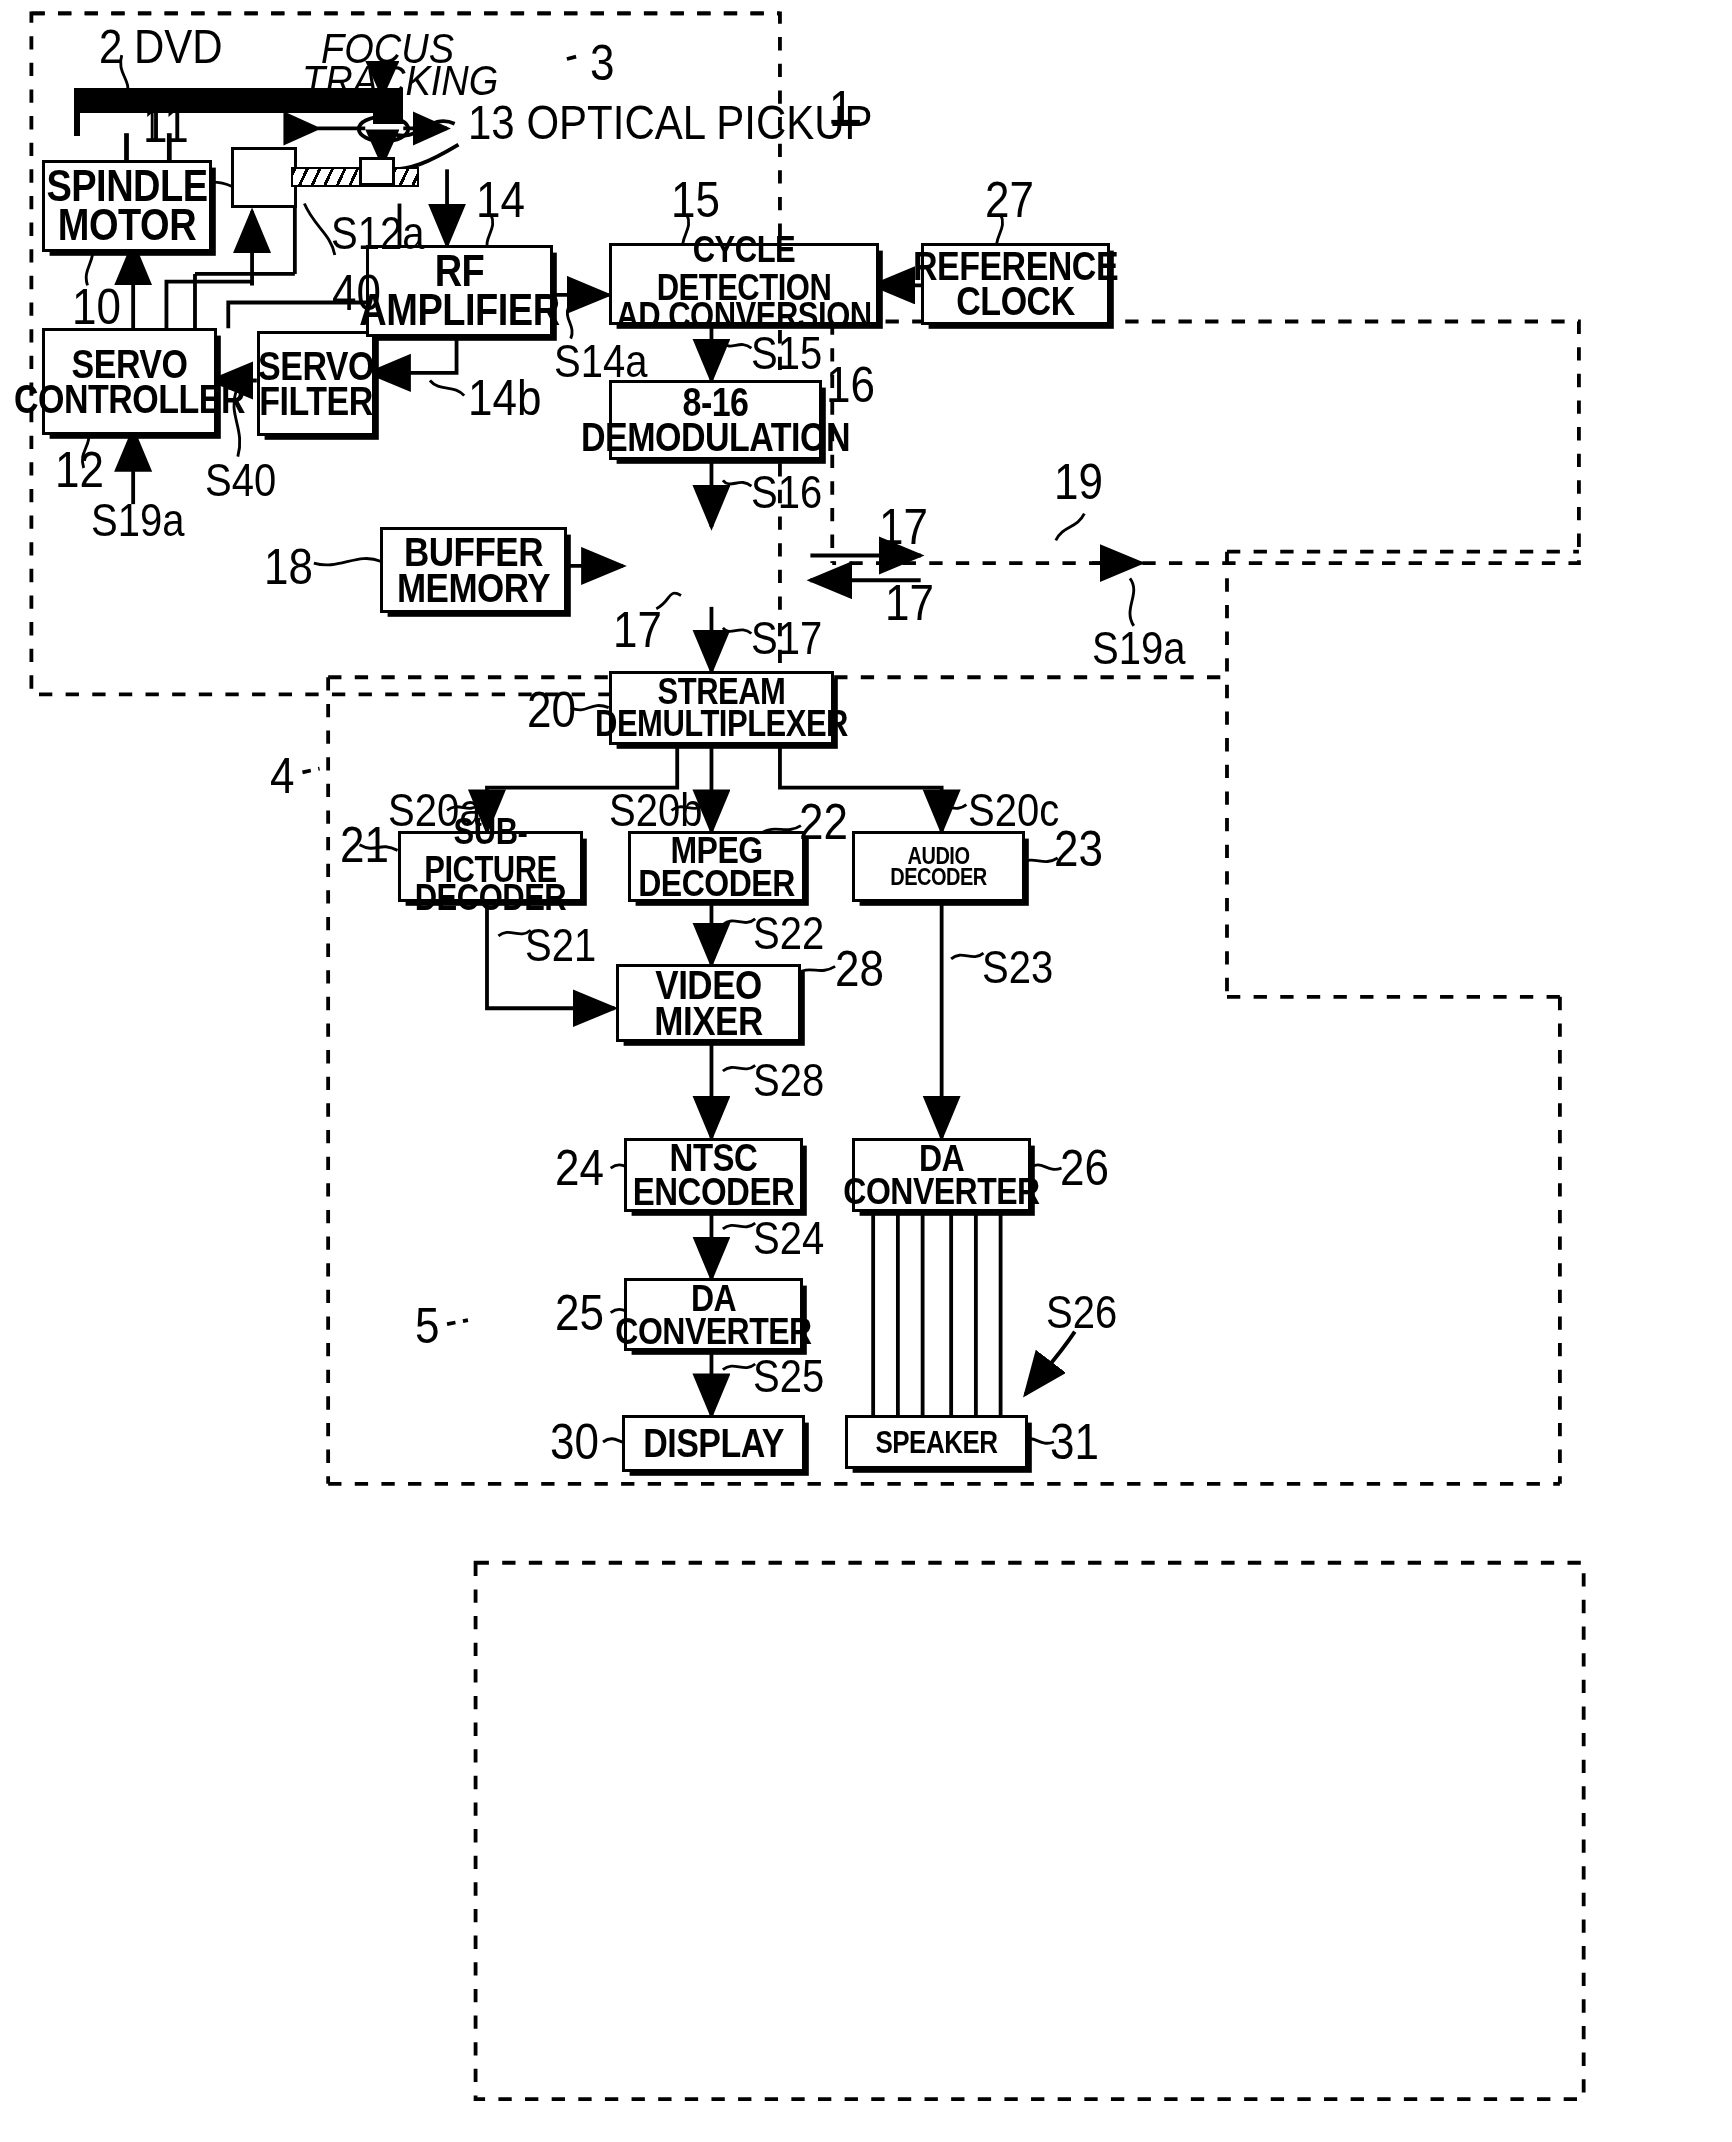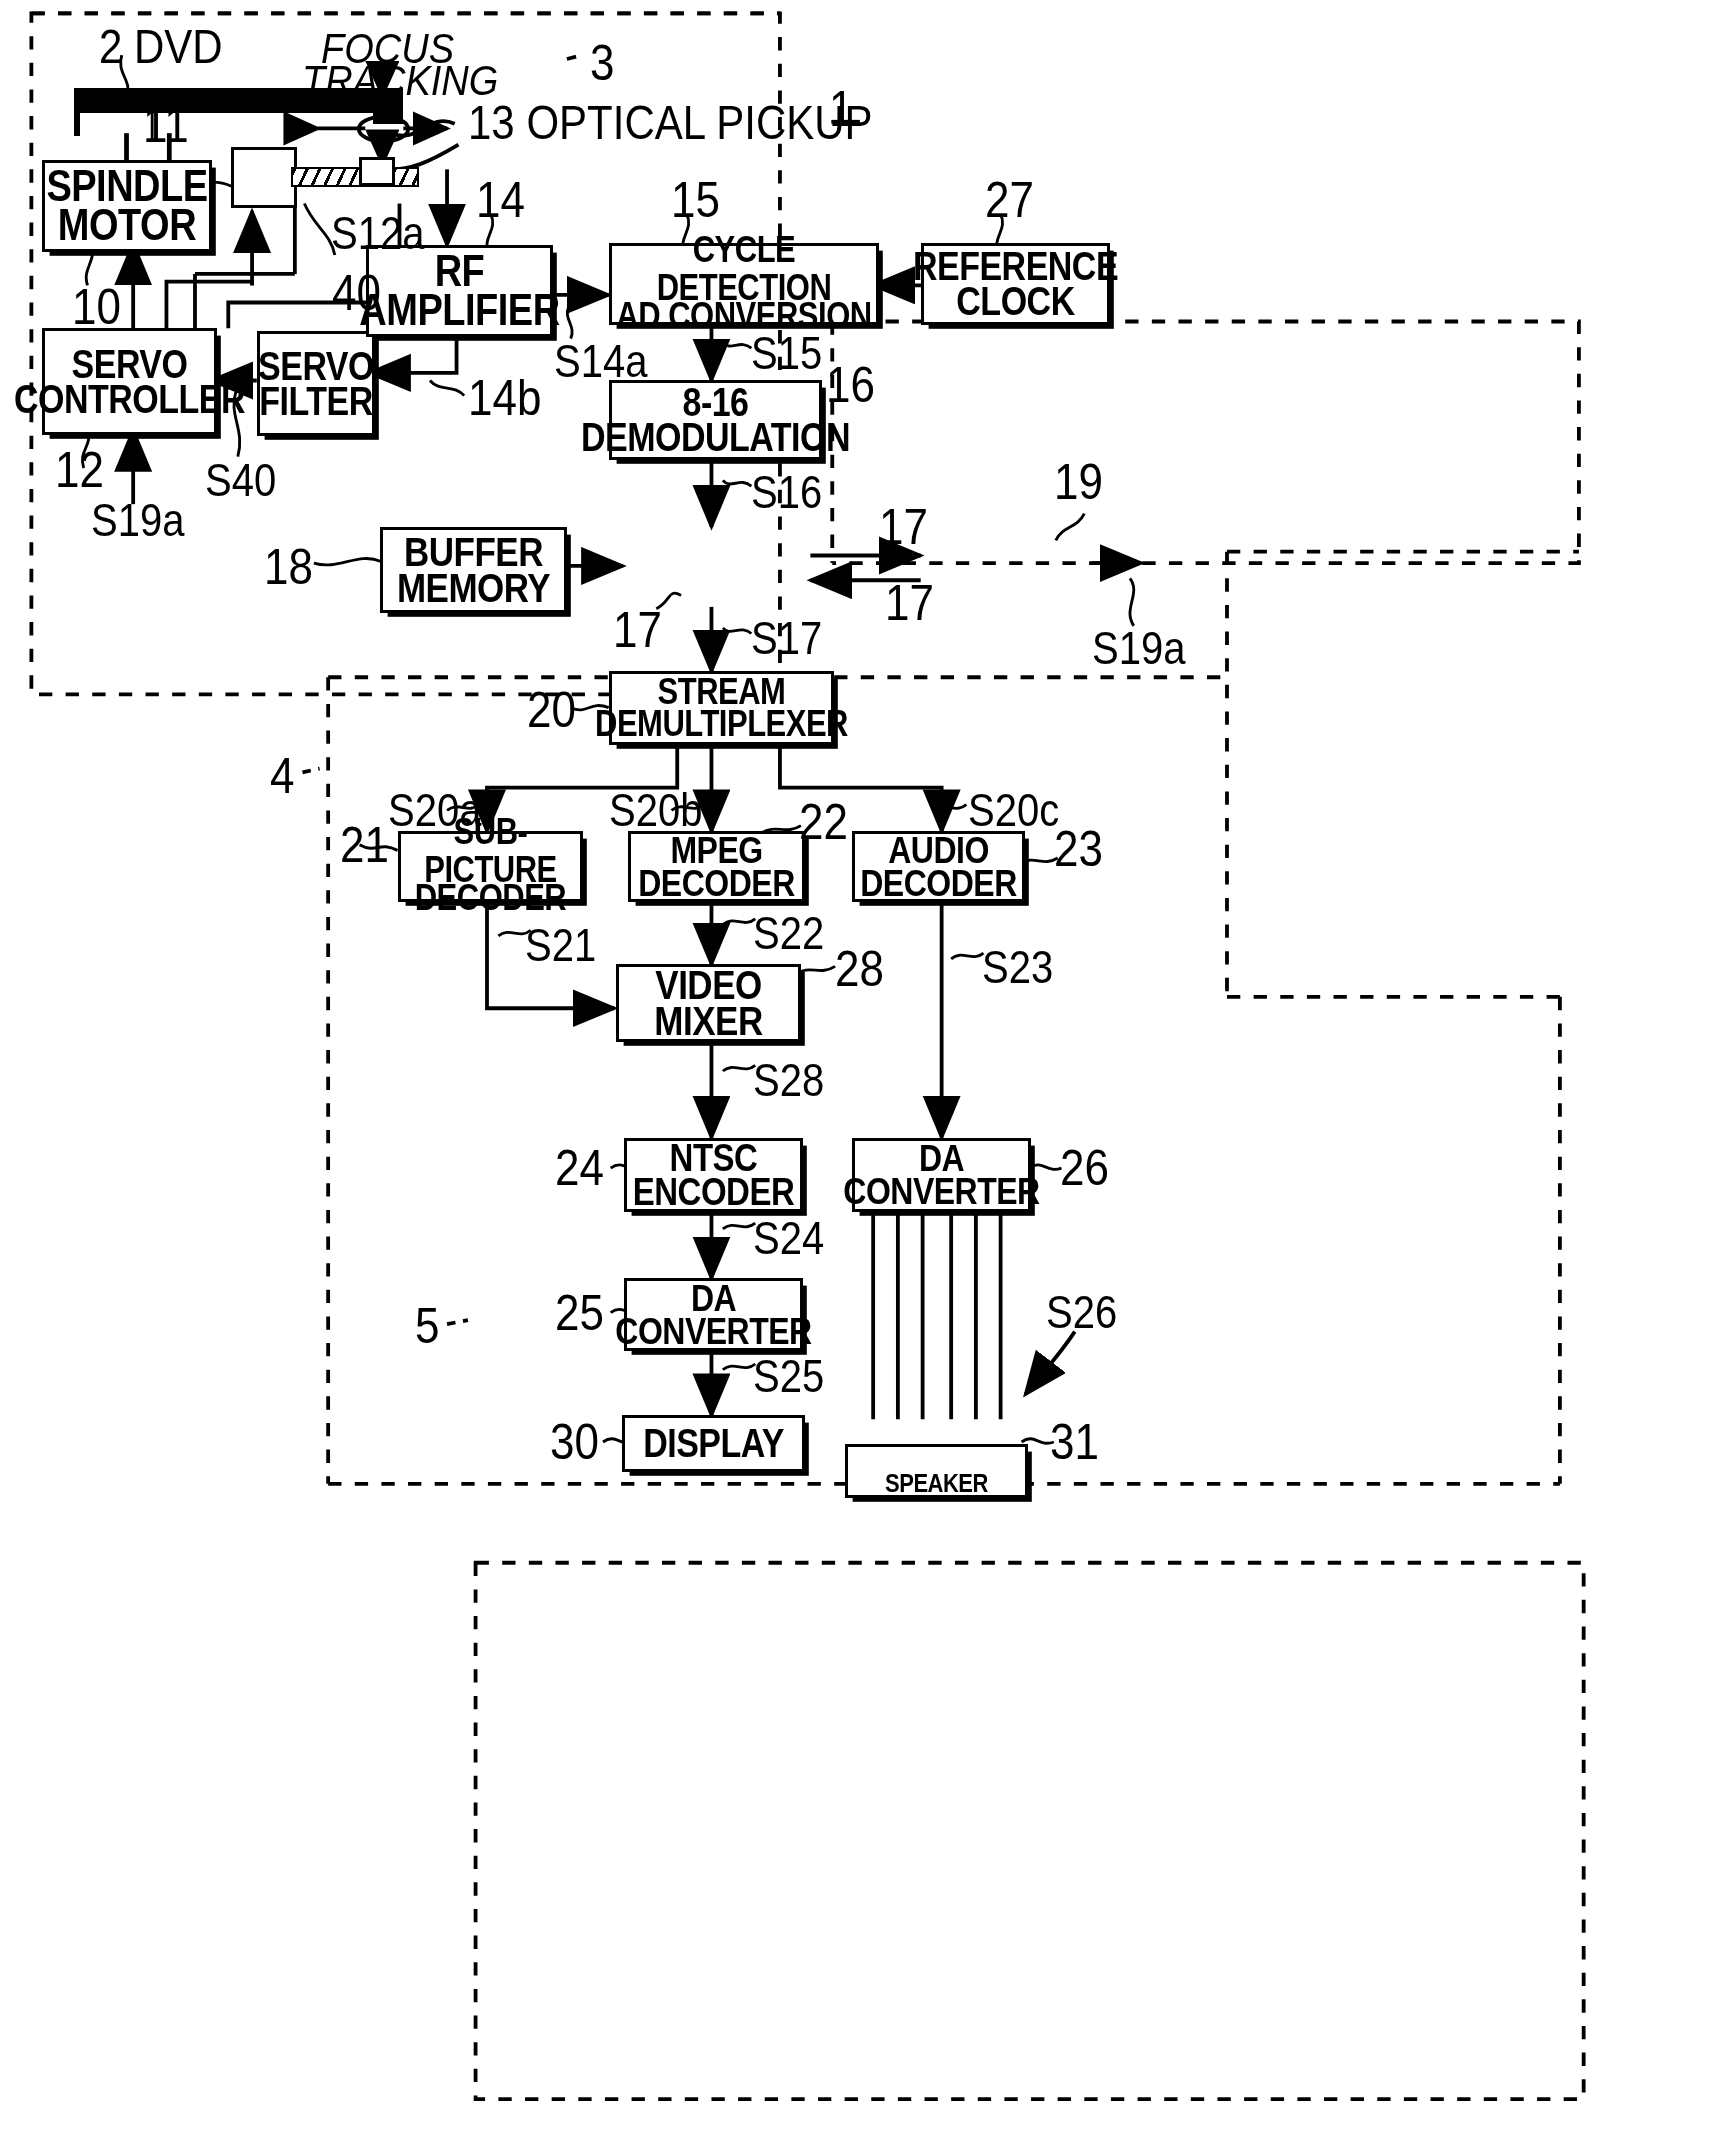--- a/index.html
+++ b/index.html
@@ -300,21 +300,21 @@
     </div>
   </div>
 
   <div class="blk" style="left:628px;top:831px;width:171px;height:65px;font-size:32px;">
     <div>
       <span>MPEG</span>
       <span>DECODER</span>
     </div>
   </div>
 
-  <div class="blk" style="left:852px;top:831px;width:167px;height:65px;font-size:32px;">
+  <div class="blk" style="left:852px;top:831px;width:167px;height:65px;font-size:20px;">
     <div>
       <span>AUDIO</span>
       <span>DECODER</span>
     </div>
   </div>
 
   <div class="blk" style="left:616px;top:964px;width:179px;height:72px;font-size:35px;">
     <div>
       <span>VIDEO</span>
       <span>MIXER</span>
@@ -341,21 +341,21 @@
       <span>CONVERTER</span>
     </div>
   </div>
 
   <div class="blk" style="left:622px;top:1415px;width:177px;height:51px;font-size:34px;">
     <div>
         <span>DISPLAY</span>
       </div>
   </div>
 
-  <div class="blk" style="left:845px;top:1444px;width:177px;height:48px;font-size:22px;align-items:flex-end;">
+  <div class="blk" style="left:845px;top:1415px;width:177px;height:48px;font-size:26px;">
     <div>
         <span>SPEAKER</span>
       </div>
   </div>
 
   <div class="lbl cap" style="left:99px;top:23px;"><span>2 DVD</span></div>
 
   <div class="lbl capb" style="left:321px;top:27px;font-style:italic;"><span>FOCUS</span></div>
   <div class="lbl capb" style="left:302px;top:59px;font-style:italic;"><span>TRACKING</span></div>
 

